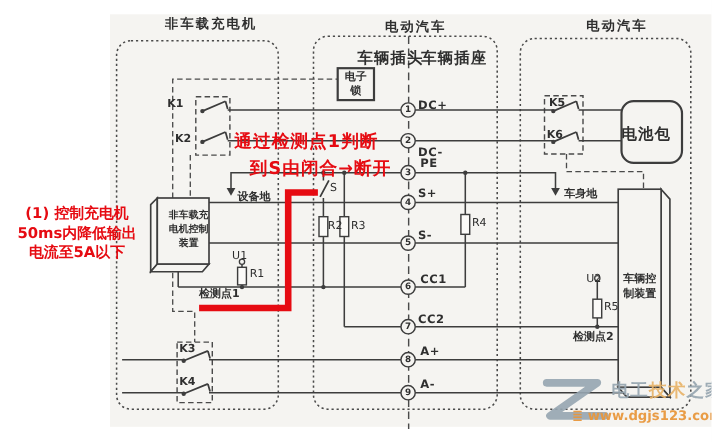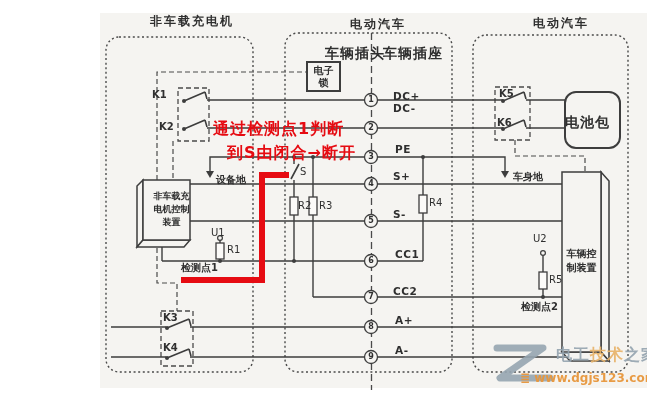--- a/index.html
+++ b/index.html
@@ -6,21 +6,21 @@
   #stage{position:relative;width:647px;height:402px;background:#ffffff;overflow:hidden;
          font-family:"DejaVu Sans","Liberation Sans",sans-serif;}
   #canvas{position:absolute;left:100px;top:13px;width:547px;height:375px;background:#f5f4f1;}
   svg{position:absolute;left:0;top:0;}
   .lbl{position:absolute;white-space:nowrap;color:#2f2f2f;line-height:1.15;}
   .b{font-weight:bold;text-align:right;}
   .t12{font-size:12px;letter-spacing:2px;}
   .t11{font-size:14px;letter-spacing:1px;}
   .t10{font-size:10px;}
   .t9{font-size:9px;}
-  .pinlbl{font-size:10.5px;font-weight:bold;letter-spacing:0.5px;margin-left:13px;}
+  .pinlbl{font-size:10.5px;font-weight:bold;letter-spacing:0.5px;}
   .pinnum{font-size:8px;width:13px;text-align:center;font-weight:bold;}
   .red{color:#e60b12;font-weight:bold;}
   .mid-note{font-size:16px;letter-spacing:1px;}
   .left-note{font-size:13.5px;text-align:center;width:132px;line-height:18px;}
   .boxlbl{text-align:center;}
   .wm-name{font-size:16px;font-weight:bold;letter-spacing:1px;opacity:.92;}
   .wm-url{font-size:12px;font-weight:bold;opacity:.95;}
 </style>
 </head>
 <body>
@@ -152,42 +152,42 @@
   <div class="lbl pinnum" style="left:364.5px;top:123px">2</div>
   <div class="lbl pinnum" style="left:364.5px;top:152px">3</div>
   <div class="lbl pinnum" style="left:364.5px;top:179px">4</div>
   <div class="lbl pinnum" style="left:364.5px;top:216px">5</div>
   <div class="lbl pinnum" style="left:364.5px;top:256px">6</div>
   <div class="lbl pinnum" style="left:364.5px;top:292px">7</div>
   <div class="lbl pinnum" style="left:364.5px;top:322px">8</div>
   <div class="lbl pinnum" style="left:364.5px;top:352px">9</div>
 
   <div class="lbl pinlbl" style="left:380px;top:90px">DC+</div>
-  <div class="lbl pinlbl" style="left:380px;top:102px">DC-</div>
+  <div class="lbl pinlbl" style="left:380px;top:133px">DC-</div>
   <div class="lbl pinlbl" style="left:382px;top:143px">PE</div>
   <div class="lbl pinlbl" style="left:380px;top:170px">S+</div>
   <div class="lbl pinlbl" style="left:380px;top:208px">S-</div>
   <div class="lbl pinlbl" style="left:382px;top:248px">CC1</div>
   <div class="lbl pinlbl" style="left:380px;top:285px">CC2</div>
   <div class="lbl pinlbl" style="left:382px;top:314px">A+</div>
   <div class="lbl pinlbl" style="left:382px;top:344px">A-</div>
 
   <div class="lbl b t10" style="left:152px;top:89px">K1</div>
   <div class="lbl b t10" style="left:159px;top:121px">K2</div>
   <div class="lbl b t10" style="left:163px;top:312px">K3</div>
   <div class="lbl b t10" style="left:163px;top:342px">K4</div>
   <div class="lbl b t10" style="left:499px;top:88px">K5</div>
   <div class="lbl b t10" style="left:497px;top:117px">K6</div>
 
   <div class="lbl t10" style="left:211px;top:227px">U1</div>
   <div class="lbl t10" style="left:227px;top:244px">R1</div>
   <div class="lbl t10" style="left:298px;top:200px">R2</div>
   <div class="lbl t10" style="left:319px;top:200px">R3</div>
   <div class="lbl t10" style="left:429px;top:197px">R4</div>
-  <div class="lbl t10" style="left:533px;top:233px">U2</div>
+  <div class="lbl t10" style="left:533px;top:248px">U2</div>
   <div class="lbl t10" style="left:549px;top:274px">R5</div>
   <div class="lbl t10" style="left:300px;top:166px">S</div>
 
   <div class="lbl b t10 boxlbl" style="left:308px;top:65px;width:31px;line-height:12px">
     <div>电子</div>
     <div>锁</div>
   </div>
   <div class="lbl b t9 boxlbl" style="left:144px;top:190px;width:55px;line-height:13px">
     <div>非车载充</div>
     <div>电机控制</div>
@@ -199,20 +199,25 @@
     <div>制装置</div>
   </div>
 
   <div class="lbl b t10" style="left:216px;top:174px">设备地</div>
   <div class="lbl b t10" style="left:513px;top:171px">车身地</div>
   <div class="lbl b t10" style="left:181px;top:262px">检测点1</div>
   <div class="lbl b t10" style="left:521px;top:301px">检测点2</div>
 
   <div class="lbl red mid-note" style="left:213px;top:120px">通过检测点1判断</div>
   <div class="lbl red mid-note" style="left:227px;top:144px">到S由闭合→断开</div>
+  <div class="lbl red left-note" style="left:4px;top:185px">
+    <div>(1) 控制充电机</div>
+    <div>50ms内降低输出</div>
+    <div>电流至5A以下</div>
+  </div>
 
   <div class="lbl wm-name" style="left:556px;top:346px">
     <span style="color:#96a5b0">电工</span><span style="color:#e8b36a">技术</span><span style="color:#96a5b0">之家</span>
   </div>
   <div class="lbl wm-url" style="left:520px;top:372px;color:#e8973c">
     <span>≣ </span><span>www.dgjs123.com</span>
   </div>
 </div>
 
 </body></html>

